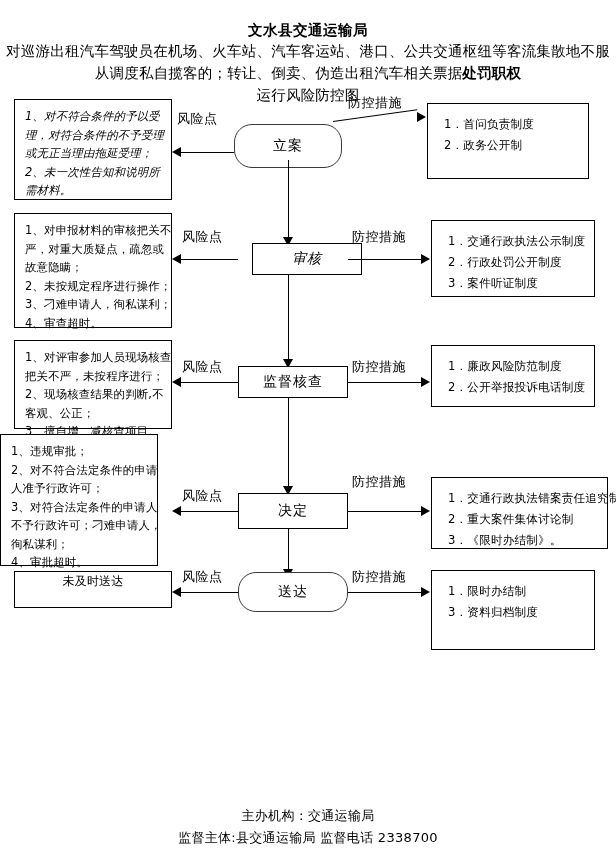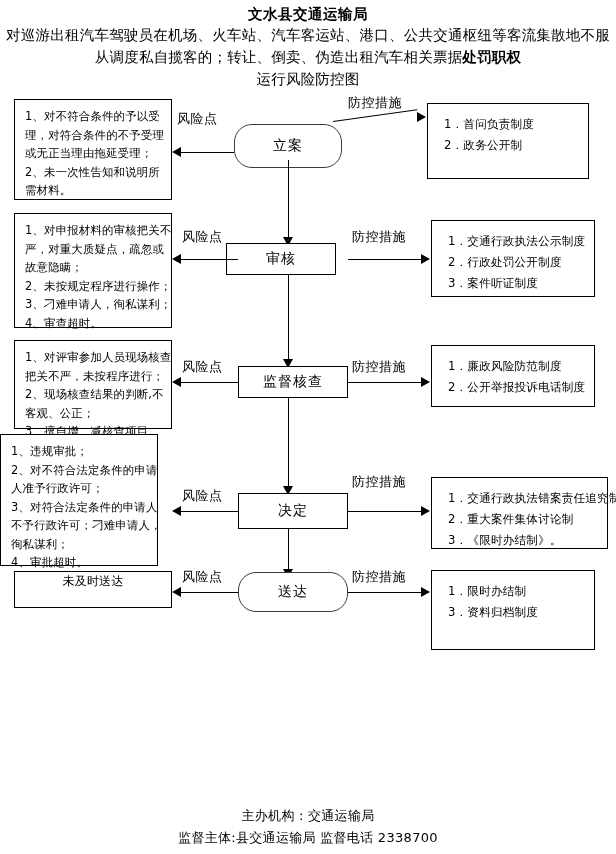--- a/index.html
+++ b/index.html
@@ -25,21 +25,21 @@
     left: 0;
     top: 0;
     width: 616px;
     text-align: center;
   }
   .doc-title {
     font-size: 14.5px;
     font-weight: bold;
     line-height: 20px;
     letter-spacing: 0.5px;
-    padding-top: 4px;
+    padding-top: 20px;
   }
   .doc-subtitle {
     font-size: 14.5px;
     line-height: 22px;
     padding: 0 6px;
     text-align: justify;
     text-align-last: center;
     letter-spacing: 0.2px;
   }
   .doc-subtitle .bold-tail { font-weight: bold; }
@@ -151,21 +151,21 @@
 <div id="page">
 
   <div class="header">
     <div class="doc-title">文水县交通运输局</div>
     <div class="doc-subtitle">
       <span>对巡游出租汽车驾驶员在机场、火车站、汽车客运站、港口、公共交通枢纽等客</span><span>流集散地不服从调度私自揽客的；转让、倒卖、伪造出租汽车相关票据</span><span class="bold-tail">处罚职权</span>
       <span class="line3">运行风险防控图</span>
     </div>
   </div>
 
-  <div class="box risk-box" style="left:14px; top:99px; width:158px; height:101px;">
+  <div class="box risk-box" style="left:14px; top:99px; width:158px; height:101px;font-style:italic;">
     <span class="ln">1、对不符合条件的予以受</span>
     <span class="ln">理，对符合条件的不予受理</span>
     <span class="ln">或无正当理由拖延受理；</span>
     <span class="ln">2、未一次性告知和说明所</span>
     <span class="ln">需材料。</span>
   </div>
 
   <div class="node rounded" style="left:234px; top:116px; width:108px; height:44px;margin-top:8px;">
     <span>立案</span>
   </div>
@@ -188,21 +188,21 @@
 
   <div class="box risk-box" style="left:14px; top:213px; width:158px; height:115px;">
     <span class="ln">1、对申报材料的审核把关不</span>
     <span class="ln">严，对重大质疑点，疏忽或</span>
     <span class="ln">故意隐瞒；</span>
     <span class="ln">2、未按规定程序进行操作；</span>
     <span class="ln">3、刁难申请人，徇私谋利；</span>
     <span class="ln">4、审查超时。</span>
   </div>
 
-  <div class="node" style="left:226px; top:243px; width:110px; height:32px;">
+  <div class="node" style="left:252px; top:243px; width:110px; height:32px;font-style:italic;">
     <span>审核</span>
   </div>
 
   <div class="box measure-box" style="left:431px; top:220px; width:164px; height:77px;">
     <span class="ln">1．交通行政执法公示制度</span>
     <span class="ln">2．行政处罚公开制度</span>
     <span class="ln">3．案件听证制度</span>
   </div>
 
   <div class="hline" style="left:181px; top:259px; width:57px;"></div>

